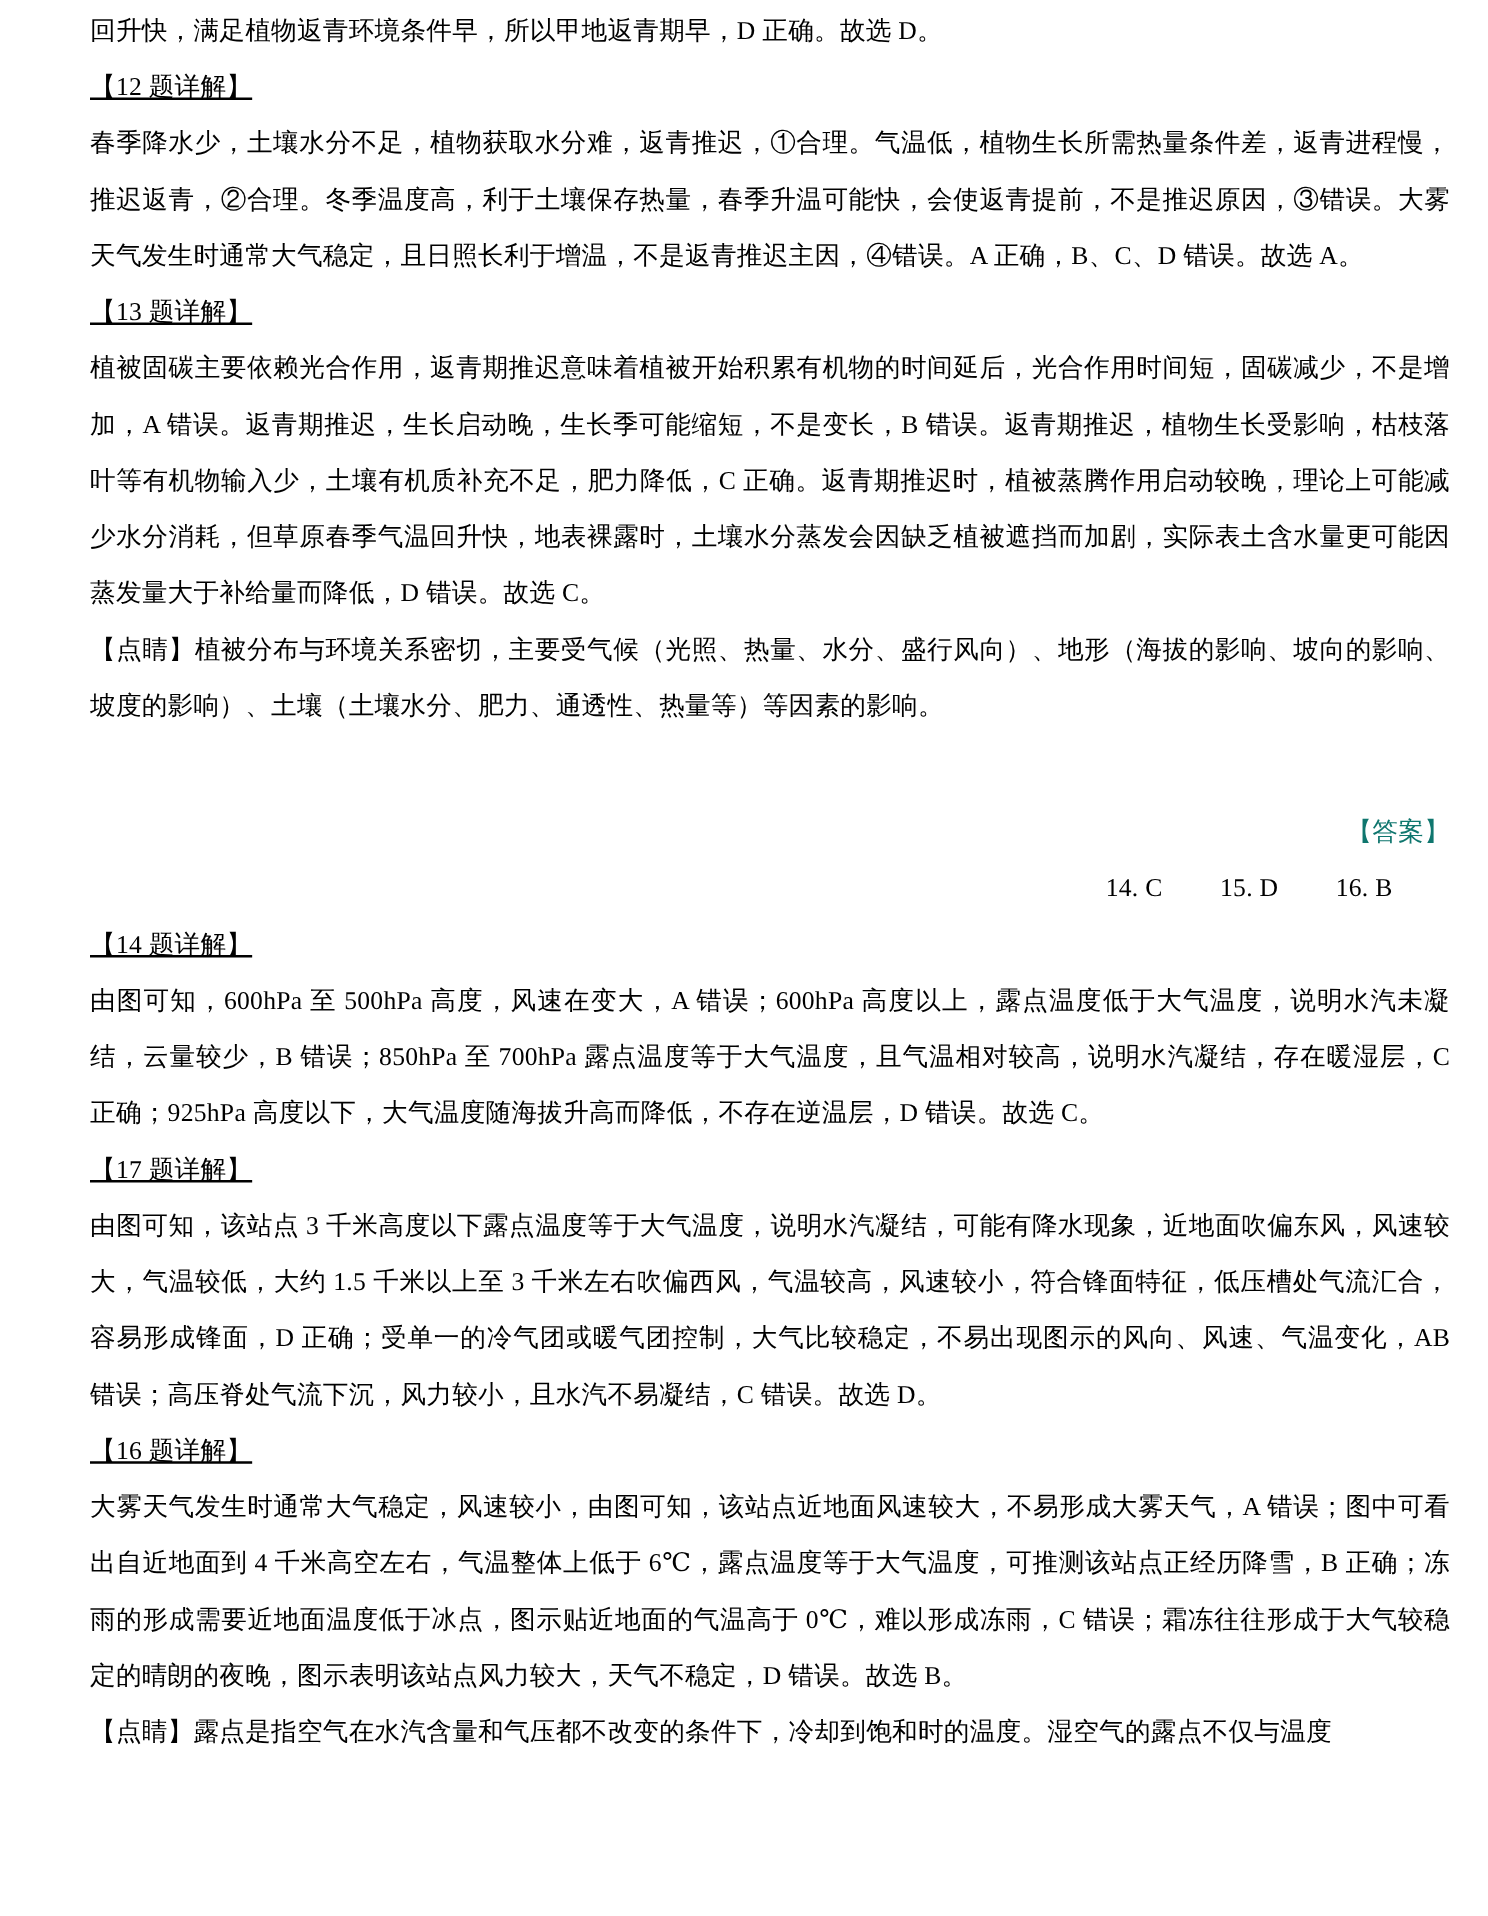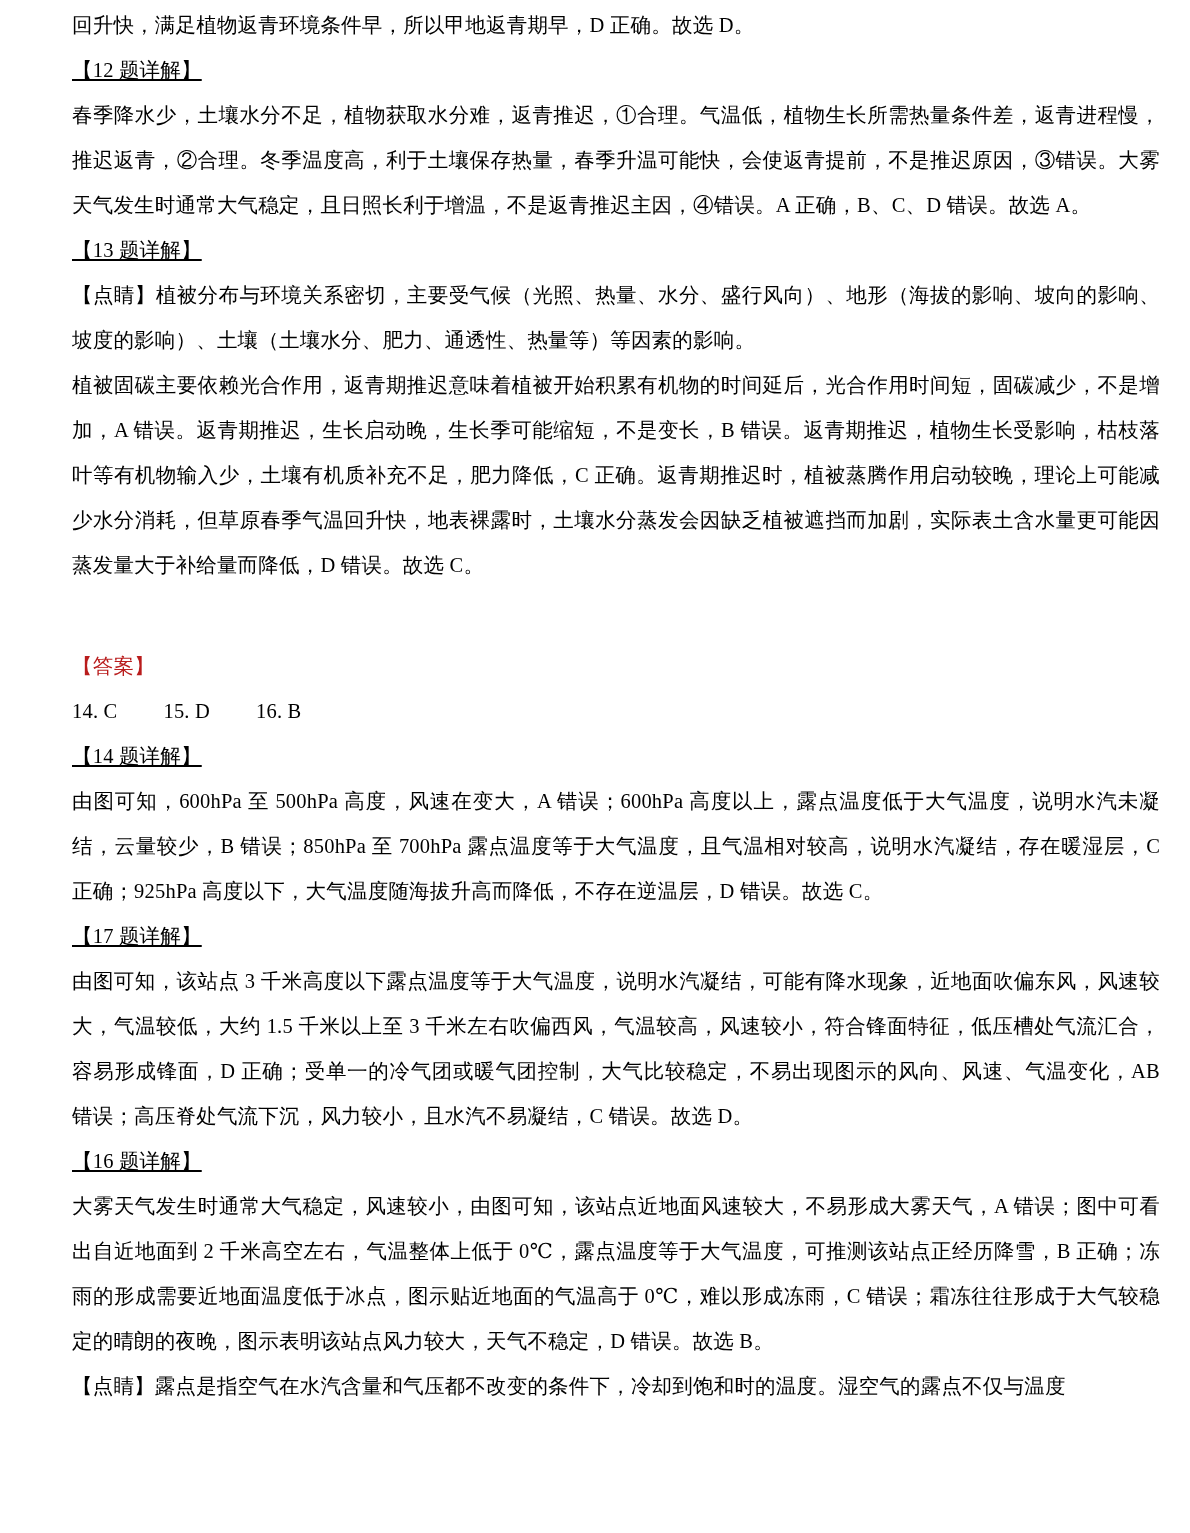--- a/index.html
+++ b/index.html
@@ -29,31 +29,33 @@
     letter-spacing: 0.2px;
   }
   .tag {
     font-size: 20.5px;
     line-height: 45px;
     margin: 0;
     letter-spacing: 0.2px;
     text-decoration: underline;
   }
   .tag-blue {
-    color: #b91c1c;
+    color: #0f766e;
     font-size: 20.5px;
     line-height: 45px;
     margin: 0;
     letter-spacing: 0.2px;
+    text-align: right;
   }
   .answers {
     font-size: 20.5px;
     line-height: 45px;
     margin: 0;
     letter-spacing: 0.2px;
+    text-align: right;
   }
   .answers span.ans {
     display: inline-block;
     margin-right: 46px;
   }
   .spacer-block {
     height: 56px;
   }
   .first-line {
     padding-top: 3px;
@@ -65,40 +67,40 @@
 <div class="page">
 
   <p class="para first-line">回升快，满足植物返青环境条件早，所以甲地返青期早，D 正确。故选 D。</p>
 
   <p class="tag">【12 题详解】</p>
 
   <p class="para">春季降水少，土壤水分不足，植物获取水分难，返青推迟，①合理。气温低，植物生长所需热量条件差，返青进程慢，推迟返青，②合理。冬季温度高，利于土壤保存热量，春季升温可能快，会使返青提前，不是推迟原因，③错误。大雾天气发生时通常大气稳定，且日照长利于增温，不是返青推迟主因，④错误。A 正确，B、C、D 错误。故选 A。</p>
 
   <p class="tag">【13 题详解】</p>
 
+  <p class="para">植被固碳主要依赖光合作用，返青期推迟意味着植被开始积累有机物的时间延后，光合作用时间短，固碳减少，不是增加，A 错误。返青期推迟，生长启动晚，生长季可能缩短，不是变长，B 错误。返青期推迟，植物生长受影响，枯枝落叶等有机物输入少，土壤有机质补充不足，肥力降低，C 正确。返青期推迟时，植被蒸腾作用启动较晚，理论上可能减少水分消耗，但草原春季气温回升快，地表裸露时，土壤水分蒸发会因缺乏植被遮挡而加剧，实际表土含水量更可能因蒸发量大于补给量而降低，D 错误。故选 C。</p>
+
   <p class="para">【点睛】植被分布与环境关系密切，主要受气候（光照、热量、水分、盛行风向）、地形（海拔的影响、坡向的影响、坡度的影响）、土壤（土壤水分、肥力、通透性、热量等）等因素的影响。</p>
-
-  <p class="para">植被固碳主要依赖光合作用，返青期推迟意味着植被开始积累有机物的时间延后，光合作用时间短，固碳减少，不是增加，A 错误。返青期推迟，生长启动晚，生长季可能缩短，不是变长，B 错误。返青期推迟，植物生长受影响，枯枝落叶等有机物输入少，土壤有机质补充不足，肥力降低，C 正确。返青期推迟时，植被蒸腾作用启动较晚，理论上可能减少水分消耗，但草原春季气温回升快，地表裸露时，土壤水分蒸发会因缺乏植被遮挡而加剧，实际表土含水量更可能因蒸发量大于补给量而降低，D 错误。故选 C。</p>
 
   <div class="spacer-block"></div>
 
   <p class="tag-blue">【答案】</p>
 
   <p class="answers">
     <span class="ans">14. C</span><span class="ans">15. D</span><span class="ans">16. B</span>
   </p>
 
 
   <p class="tag">【14 题详解】</p>
 
   <p class="para">由图可知，600hPa 至 500hPa 高度，风速在变大，A 错误；600hPa 高度以上，露点温度低于大气温度，说明水汽未凝结，云量较少，B 错误；850hPa 至 700hPa 露点温度等于大气温度，且气温相对较高，说明水汽凝结，存在暖湿层，C 正确；925hPa 高度以下，大气温度随海拔升高而降低，不存在逆温层，D 错误。故选 C。</p>
 
   <p class="tag">【17 题详解】</p>
 
   <p class="para">由图可知，该站点 3 千米高度以下露点温度等于大气温度，说明水汽凝结，可能有降水现象，近地面吹偏东风，风速较大，气温较低，大约 1.5 千米以上至 3 千米左右吹偏西风，气温较高，风速较小，符合锋面特征，低压槽处气流汇合，容易形成锋面，D 正确；受单一的冷气团或暖气团控制，大气比较稳定，不易出现图示的风向、风速、气温变化，AB 错误；高压脊处气流下沉，风力较小，且水汽不易凝结，C 错误。故选 D。</p>
 
   <p class="tag">【16 题详解】</p>
 
-  <p class="para">大雾天气发生时通常大气稳定，风速较小，由图可知，该站点近地面风速较大，不易形成大雾天气，A 错误；图中可看出自近地面到 2 千米高空左右，气温整体上低于 0℃，露点温度等于大气温度，可推测该站点正经历降雪，B 正确；冻雨的形成需要近地面温度低于冰点，图示贴近地面的气温高于 0℃，难以形成冻雨，C 错误；霜冻往往形成于大气较稳定的晴朗的夜晚，图示表明该站点风力较大，天气不稳定，D 错误。故选 B。</p>
+  <p class="para">大雾天气发生时通常大气稳定，风速较小，由图可知，该站点近地面风速较大，不易形成大雾天气，A 错误；图中可看出自近地面到 4 千米高空左右，气温整体上低于 6℃，露点温度等于大气温度，可推测该站点正经历降雪，B 正确；冻雨的形成需要近地面温度低于冰点，图示贴近地面的气温高于 0℃，难以形成冻雨，C 错误；霜冻往往形成于大气较稳定的晴朗的夜晚，图示表明该站点风力较大，天气不稳定，D 错误。故选 B。</p>
 
   <p class="para">【点睛】露点是指空气在水汽含量和气压都不改变的条件下，冷却到饱和时的温度。湿空气的露点不仅与温度</p>
 
 </div>
 
 </body></html>

